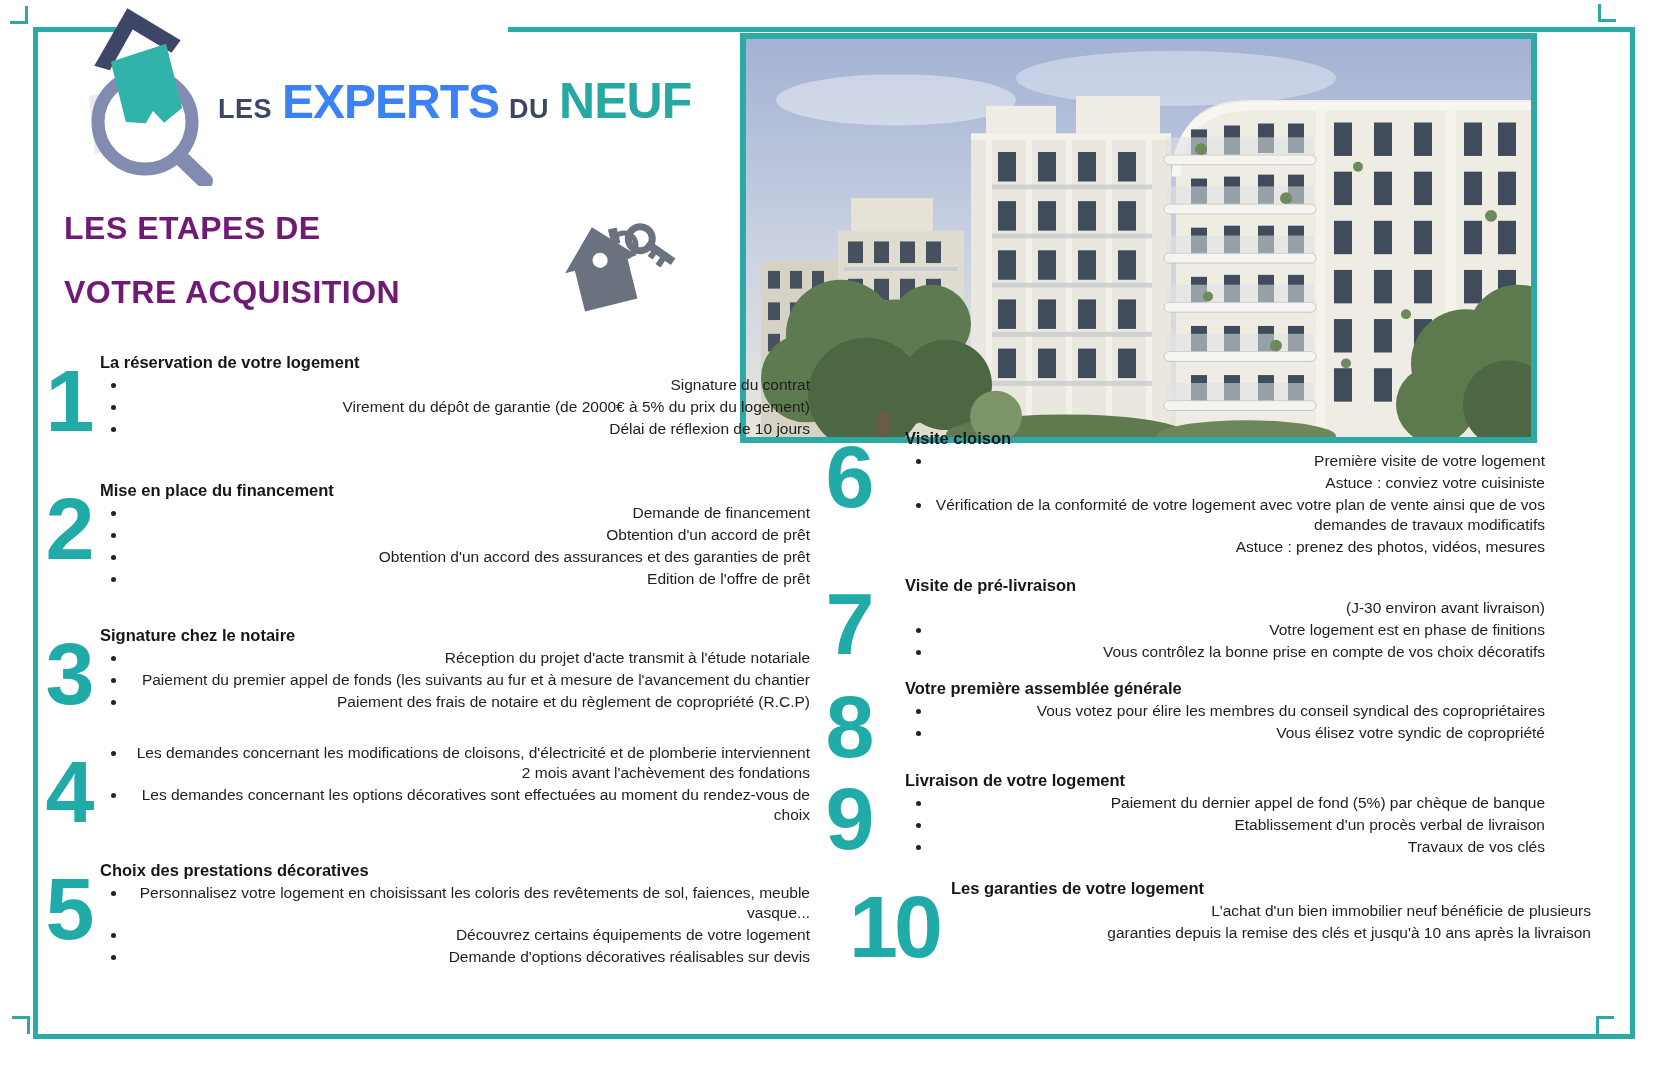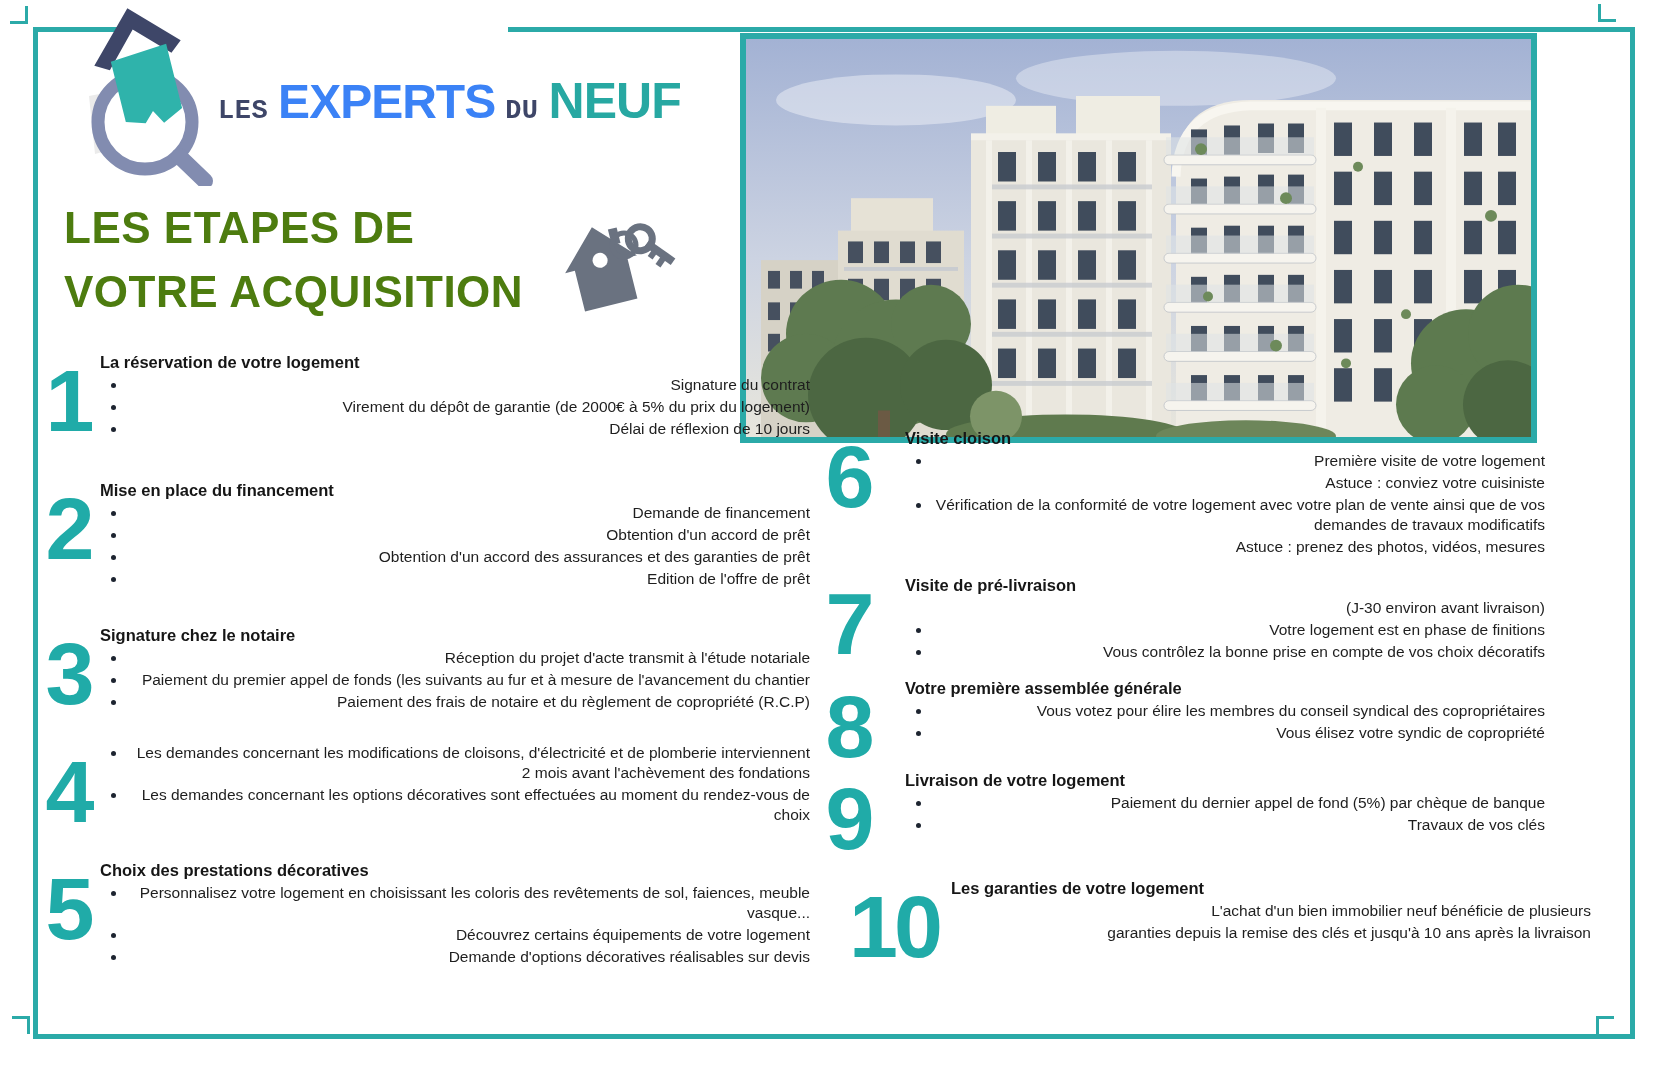--- a/index.html
+++ b/index.html
@@ -13,26 +13,26 @@
   
   .mark{position:absolute;width:15px;height:15px;z-index:3;}
   .mark.tl{left:10px;top:6px;border-right:3px solid #2BAAA8;border-bottom:3px solid #2BAAA8;}
   .mark.tr{left:1598px;top:4px;border-left:3px solid #2BAAA8;border-bottom:3px solid #2BAAA8;}
   .mark.bl{left:12px;top:1016px;border-right:3px solid #2BAAA8;border-top:3px solid #2BAAA8;}
   .mark.br{left:1596px;top:1016px;border-left:3px solid #2BAAA8;border-top:3px solid #2BAAA8;}
 
   .logo-bg{position:absolute;left:118px;top:0;width:390px;height:185px;background:#ffffff;z-index:1;}
   .logo-icon{position:absolute;left:75px;top:4px;width:140px;height:182px;z-index:2;}
   .logo-text{position:absolute;left:218px;top:72px;display:flex;align-items:baseline;gap:10px;z-index:2;white-space:nowrap;}
-  .logo-text .small{font-size:27px;font-weight:700;color:#3E4668;letter-spacing:.5px;font-family:Liberation Mono, monospace;}
+  .logo-text .small{font-size:27px;font-weight:700;color:#3E4668;letter-spacing:.5px;}
   .logo-text .big{font-size:48px;font-weight:700;color:#3b82f6;letter-spacing:-1px;}
   .logo-text .big2{font-size:50px;font-weight:700;color:#27A8A2;letter-spacing:-1px;}
 
-  .page-title{position:absolute;left:64px;top:196px;font-size:44px;font-weight:700;
-              color:#4d7c0f;line-height:64px;letter-spacing:.5px;z-index:2;white-space:nowrap;}
+  .page-title{position:absolute;left:64px;top:196px;font-size:32px;font-weight:700;
+              color:#701a75;line-height:64px;letter-spacing:.5px;z-index:2;white-space:nowrap;}
 
   .keys-icon{position:absolute;left:558px;top:212px;width:120px;height:108px;z-index:2;}
 
   .photo{position:absolute;left:740px;top:33px;width:797px;height:410px;
          border:6px solid #2BAAA8;box-sizing:border-box;z-index:2;background:#cdd5e2;}
   .photo svg{display:block;width:785px;height:398px;}
 
   
   .step{position:absolute;display:flex;z-index:2;}
   .step .num{flex:none;font-size:88px;font-weight:700;color:#20ABA8;line-height:.85;
@@ -397,20 +397,21 @@
       </ul>
     </div>
   </div>
 
   <div class="step col-r" style="left:800px;top:770px;">
     <div class="num">9</div>
     <div class="content">
       <h3>Livraison de votre logement</h3>
       <ul>
         <li class="b">Paiement du dernier appel de fond (5%) par chèque de banque</li>
+        <li class="b">Etablissement d'un procès verbal de livraison</li>
         <li class="b">Travaux de vos clés</li>
       </ul>
     </div>
   </div>
 
   <div class="step col-r" style="left:846px;top:878px;">
     <div class="num">10</div>
     <div class="content">
       <h3>Les garanties de votre logement</h3>
       <ul>

